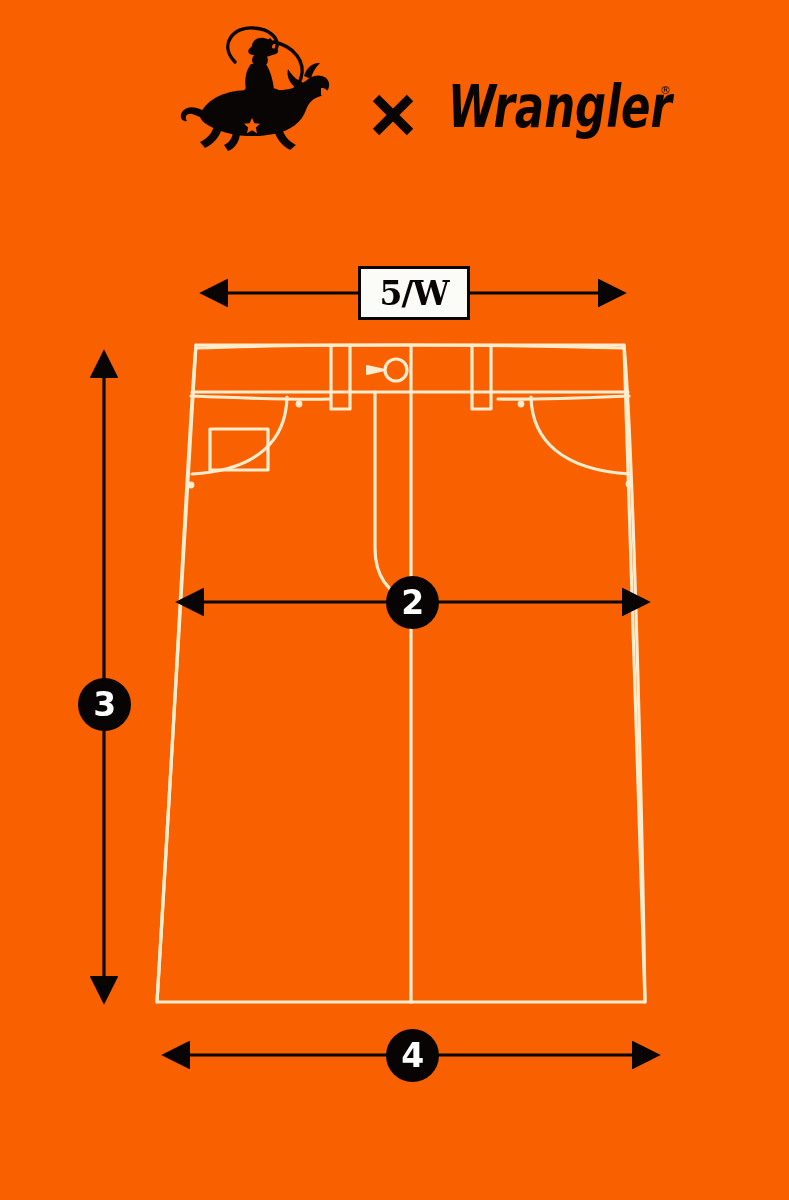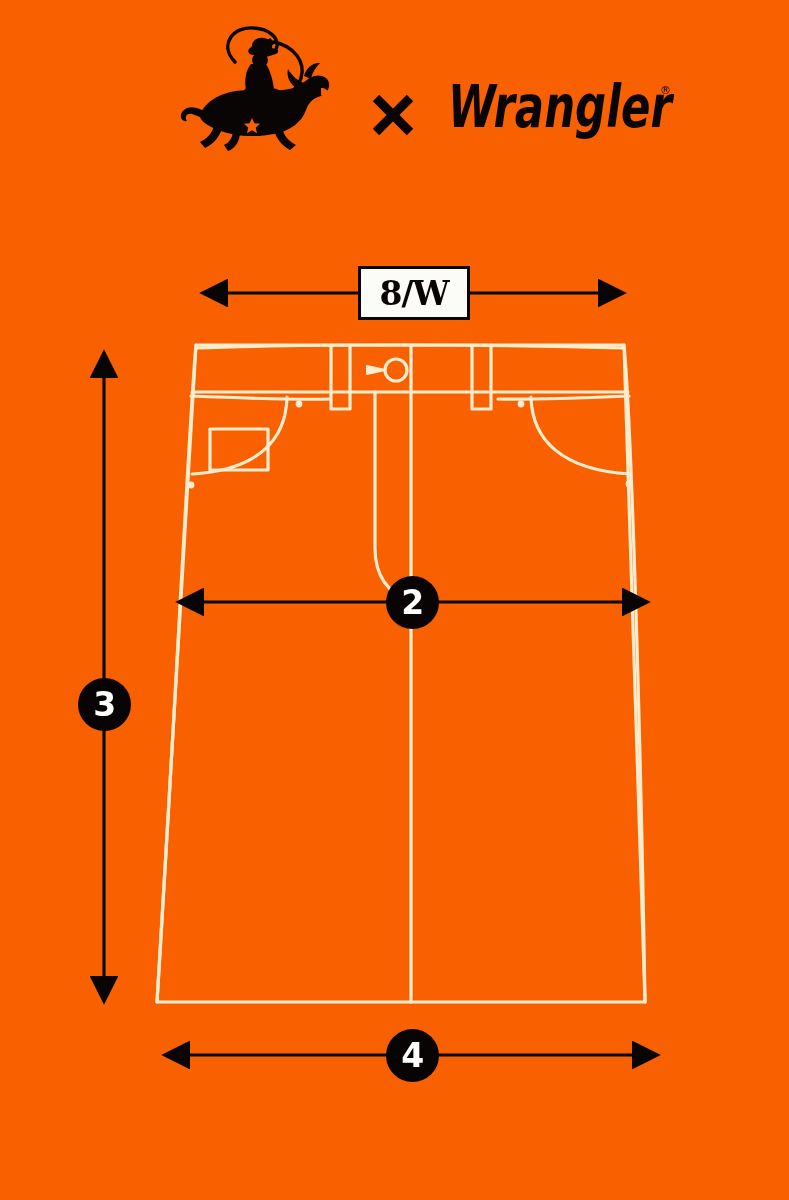--- a/index.html
+++ b/index.html
@@ -237,21 +237,21 @@
 
     <g>
       <line x1="104" y1="354" x2="104" y2="1000" stroke="#0a0505" stroke-width="3.2" marker-start="url(#ah-left)" marker-end="url(#ah-right)"></line>
     </g>
 
     <g>
       <line x1="166" y1="1055" x2="656" y2="1055" stroke="#0a0505" stroke-width="3.2" marker-start="url(#ah-left)" marker-end="url(#ah-right)"></line>
     </g>
   </svg>
 
-  <div id="label-1w">8/W</div>
+  <div id="label-1w">5/W</div>
 
   <div class="badge" id="badge-2">2</div>
 
   <div class="badge" id="badge-3">3</div>
 
   <div class="badge" id="badge-4">4</div>
 
 </div>
 
 </body></html>

